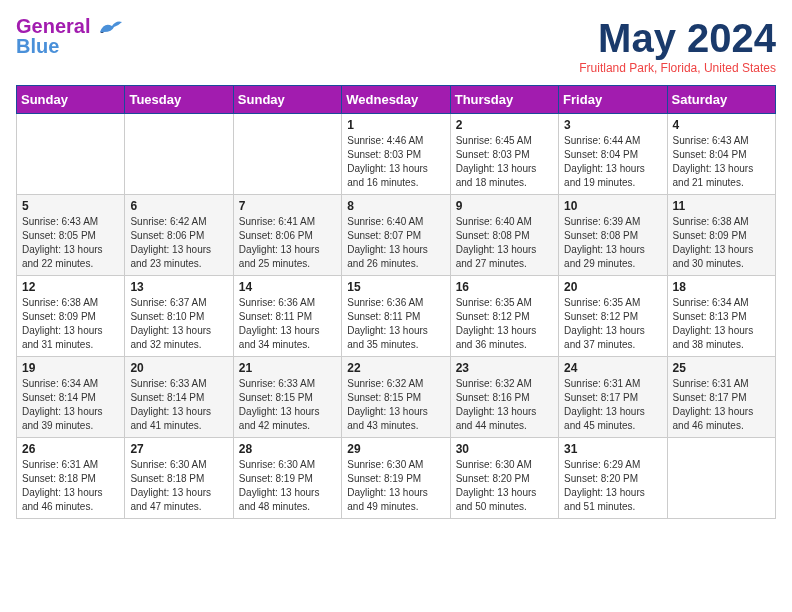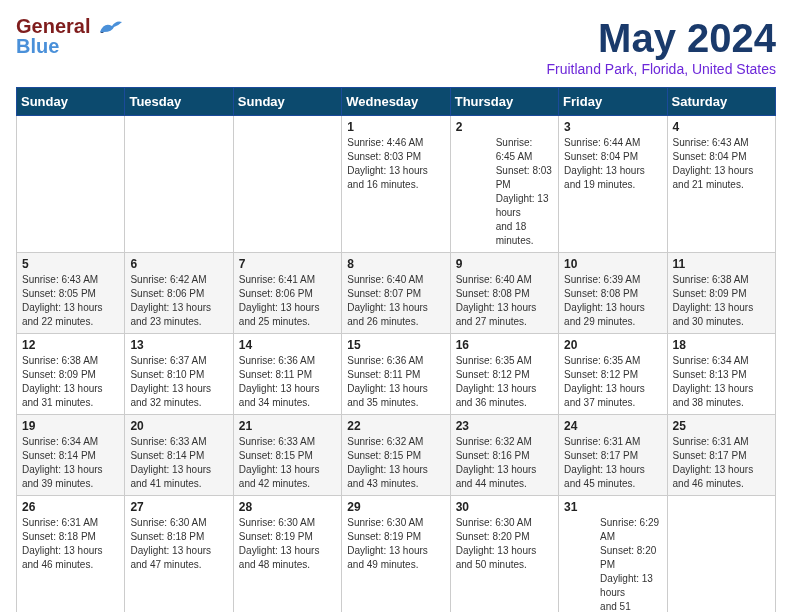--- a/index.html
+++ b/index.html
@@ -23,30 +23,30 @@
     }
     .title-block {
       text-align: right;
     }
     .month-title {
       font-size: 40px;
       font-weight: bold;
       color: #1a3a6b;
     }
     .location-title {
-      font-size: 14px;
-      color: #6d28d9;
+      font-size: 12px;
+      color: #ef4444;
     }
     .calendar {
       width: 100%;
       border-collapse: collapse;
       border: 1px solid #ccc;
     }
     .calendar th {
-      background-color: #0c4a6e;
+      background-color: #a21caf;
       color: #fff;
       font-size: 13px;
       font-weight: bold;
       padding: 6px 4px;
       text-align: left;
       border: 1px solid #1a4a9a;
     }
     .calendar td {
       border: 1px solid #ccc;
       vertical-align: top;
@@ -75,21 +75,21 @@
       background: #f9f9f9;
     }
   </style>
 </head>
 <body>
 
 <div class="header-area">
   <div class="logo">
     <div style="display:flex; align-items:center;">
       <div style="font-size:20px; font-weight:bold; color:#1a3a6b; line-height:1.0;">
-        <span style="color:#7f1d1d;">General</span><br>
+        <span style="color:#a21caf;">General</span><br>
         <span style="color:#4a90d9;text-align:right;">Blue</span>
       </div>
       <div style="margin-left:4px; margin-top:-10px;">
         <svg width="28" height="22" viewBox="0 0 28 22">
           <path d="M6 14 Q10 4 18 8 Q22 2 28 4 Q24 8 20 9 Q18 14 10 14 Z" fill="#4a90d9"></path>
           <path d="M6 14 Q8 16 10 14" fill="#1a3a6b"></path>
         </svg>
       </div>
     </div>
   </div>
@@ -118,21 +118,21 @@
         <td class="empty-cell"></td>
         <td>
           <span class="day-number">1</span>
           <div class="day-info" style="white-space: pre-line;">Sunrise: 4:46 AM
 Sunset: 8:03 PM
 Daylight: 13 hours
 and 16 minutes.</div>
         </td>
         <td>
           <span class="day-number">2</span>
-          <div class="day-info" style="white-space: pre-line; margin-left: 40px;">Sunrise: 6:45 AM
+          <div class="day-info" style="white-space: pre-line;">Sunrise: 6:45 AM
 Sunset: 8:03 PM
 Daylight: 13 hours
 and 18 minutes.</div>
         </td>
         <td>
           <span class="day-number">3</span>
           <div class="day-info" style="white-space: pre-line;">Sunrise: 6:44 AM
 Sunset: 8:04 PM
 Daylight: 13 hours
 and 19 minutes.</div>
@@ -329,21 +329,21 @@
         </td>
         <td>
           <span class="day-number">30</span>
           <div class="day-info" style="white-space: pre-line;">Sunrise: 6:30 AM
 Sunset: 8:20 PM
 Daylight: 13 hours
 and 50 minutes.</div>
         </td>
         <td>
           <span class="day-number">31</span>
-          <div class="day-info" style="white-space: pre-line; margin-left: 36px;">Sunrise: 6:29 AM
+          <div class="day-info" style="white-space: pre-line;">Sunrise: 6:29 AM
 Sunset: 8:20 PM
 Daylight: 13 hours
 and 51 minutes.</div>
         </td>
         <td class="empty-cell"></td>
       </tr>
     </tbody>
 </table>
 
 </body></html>

